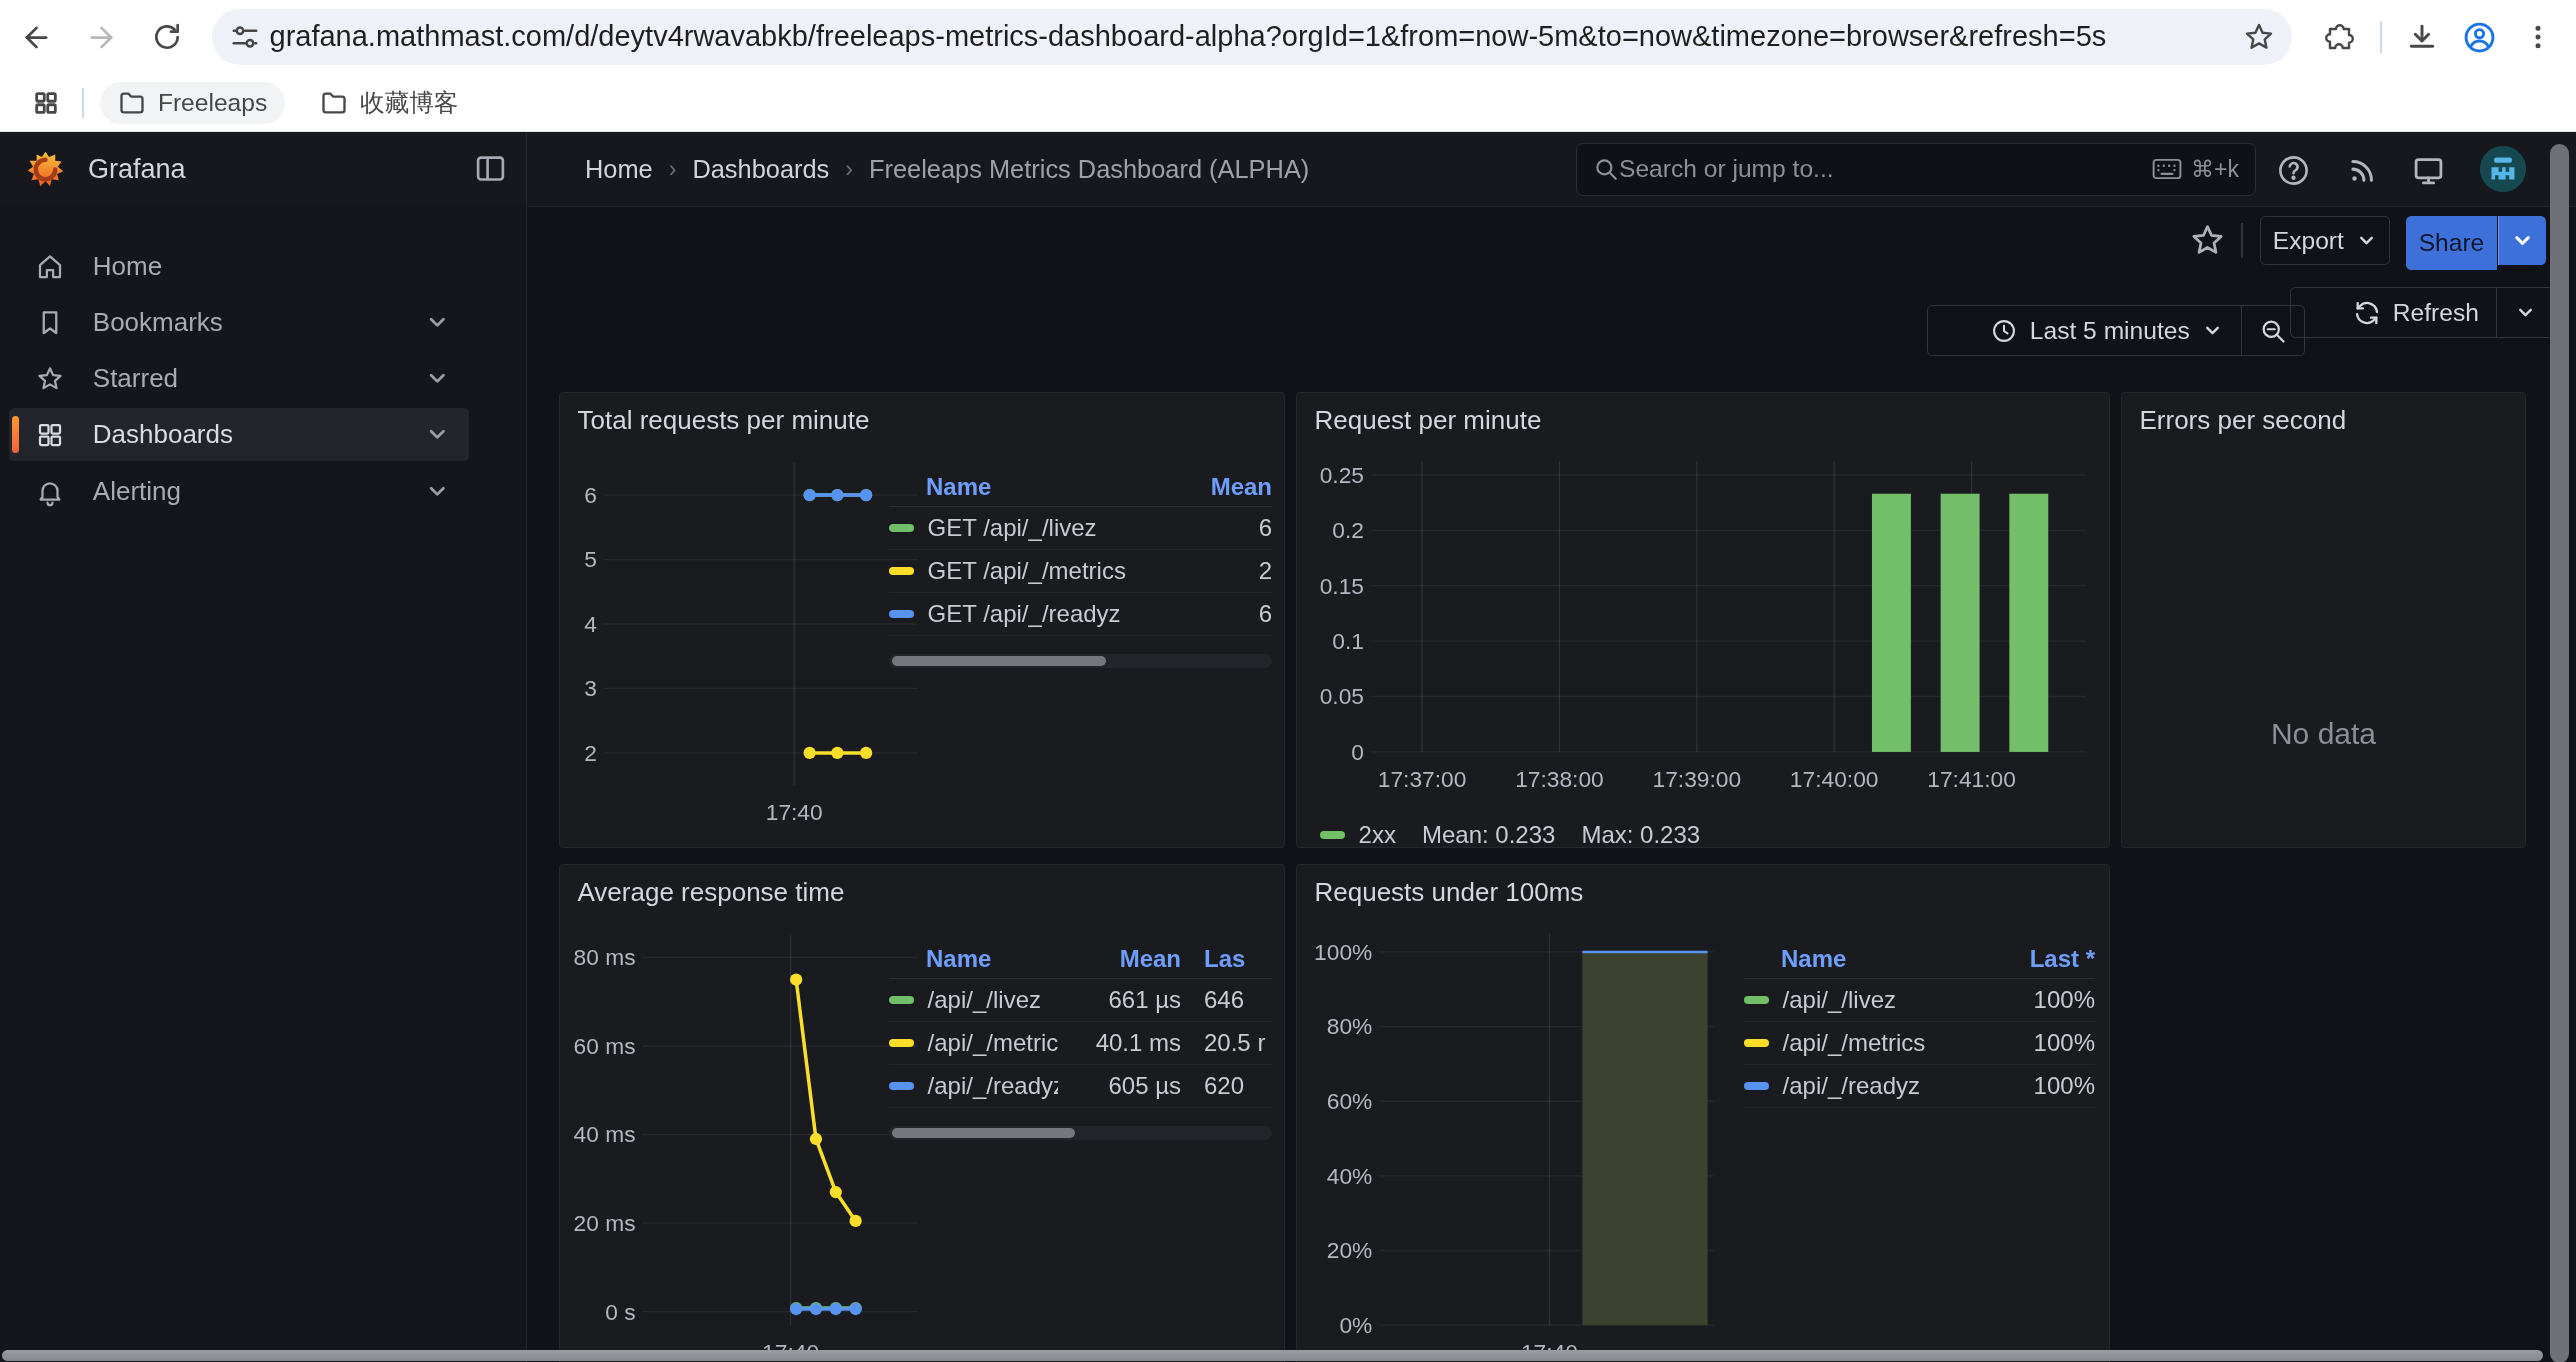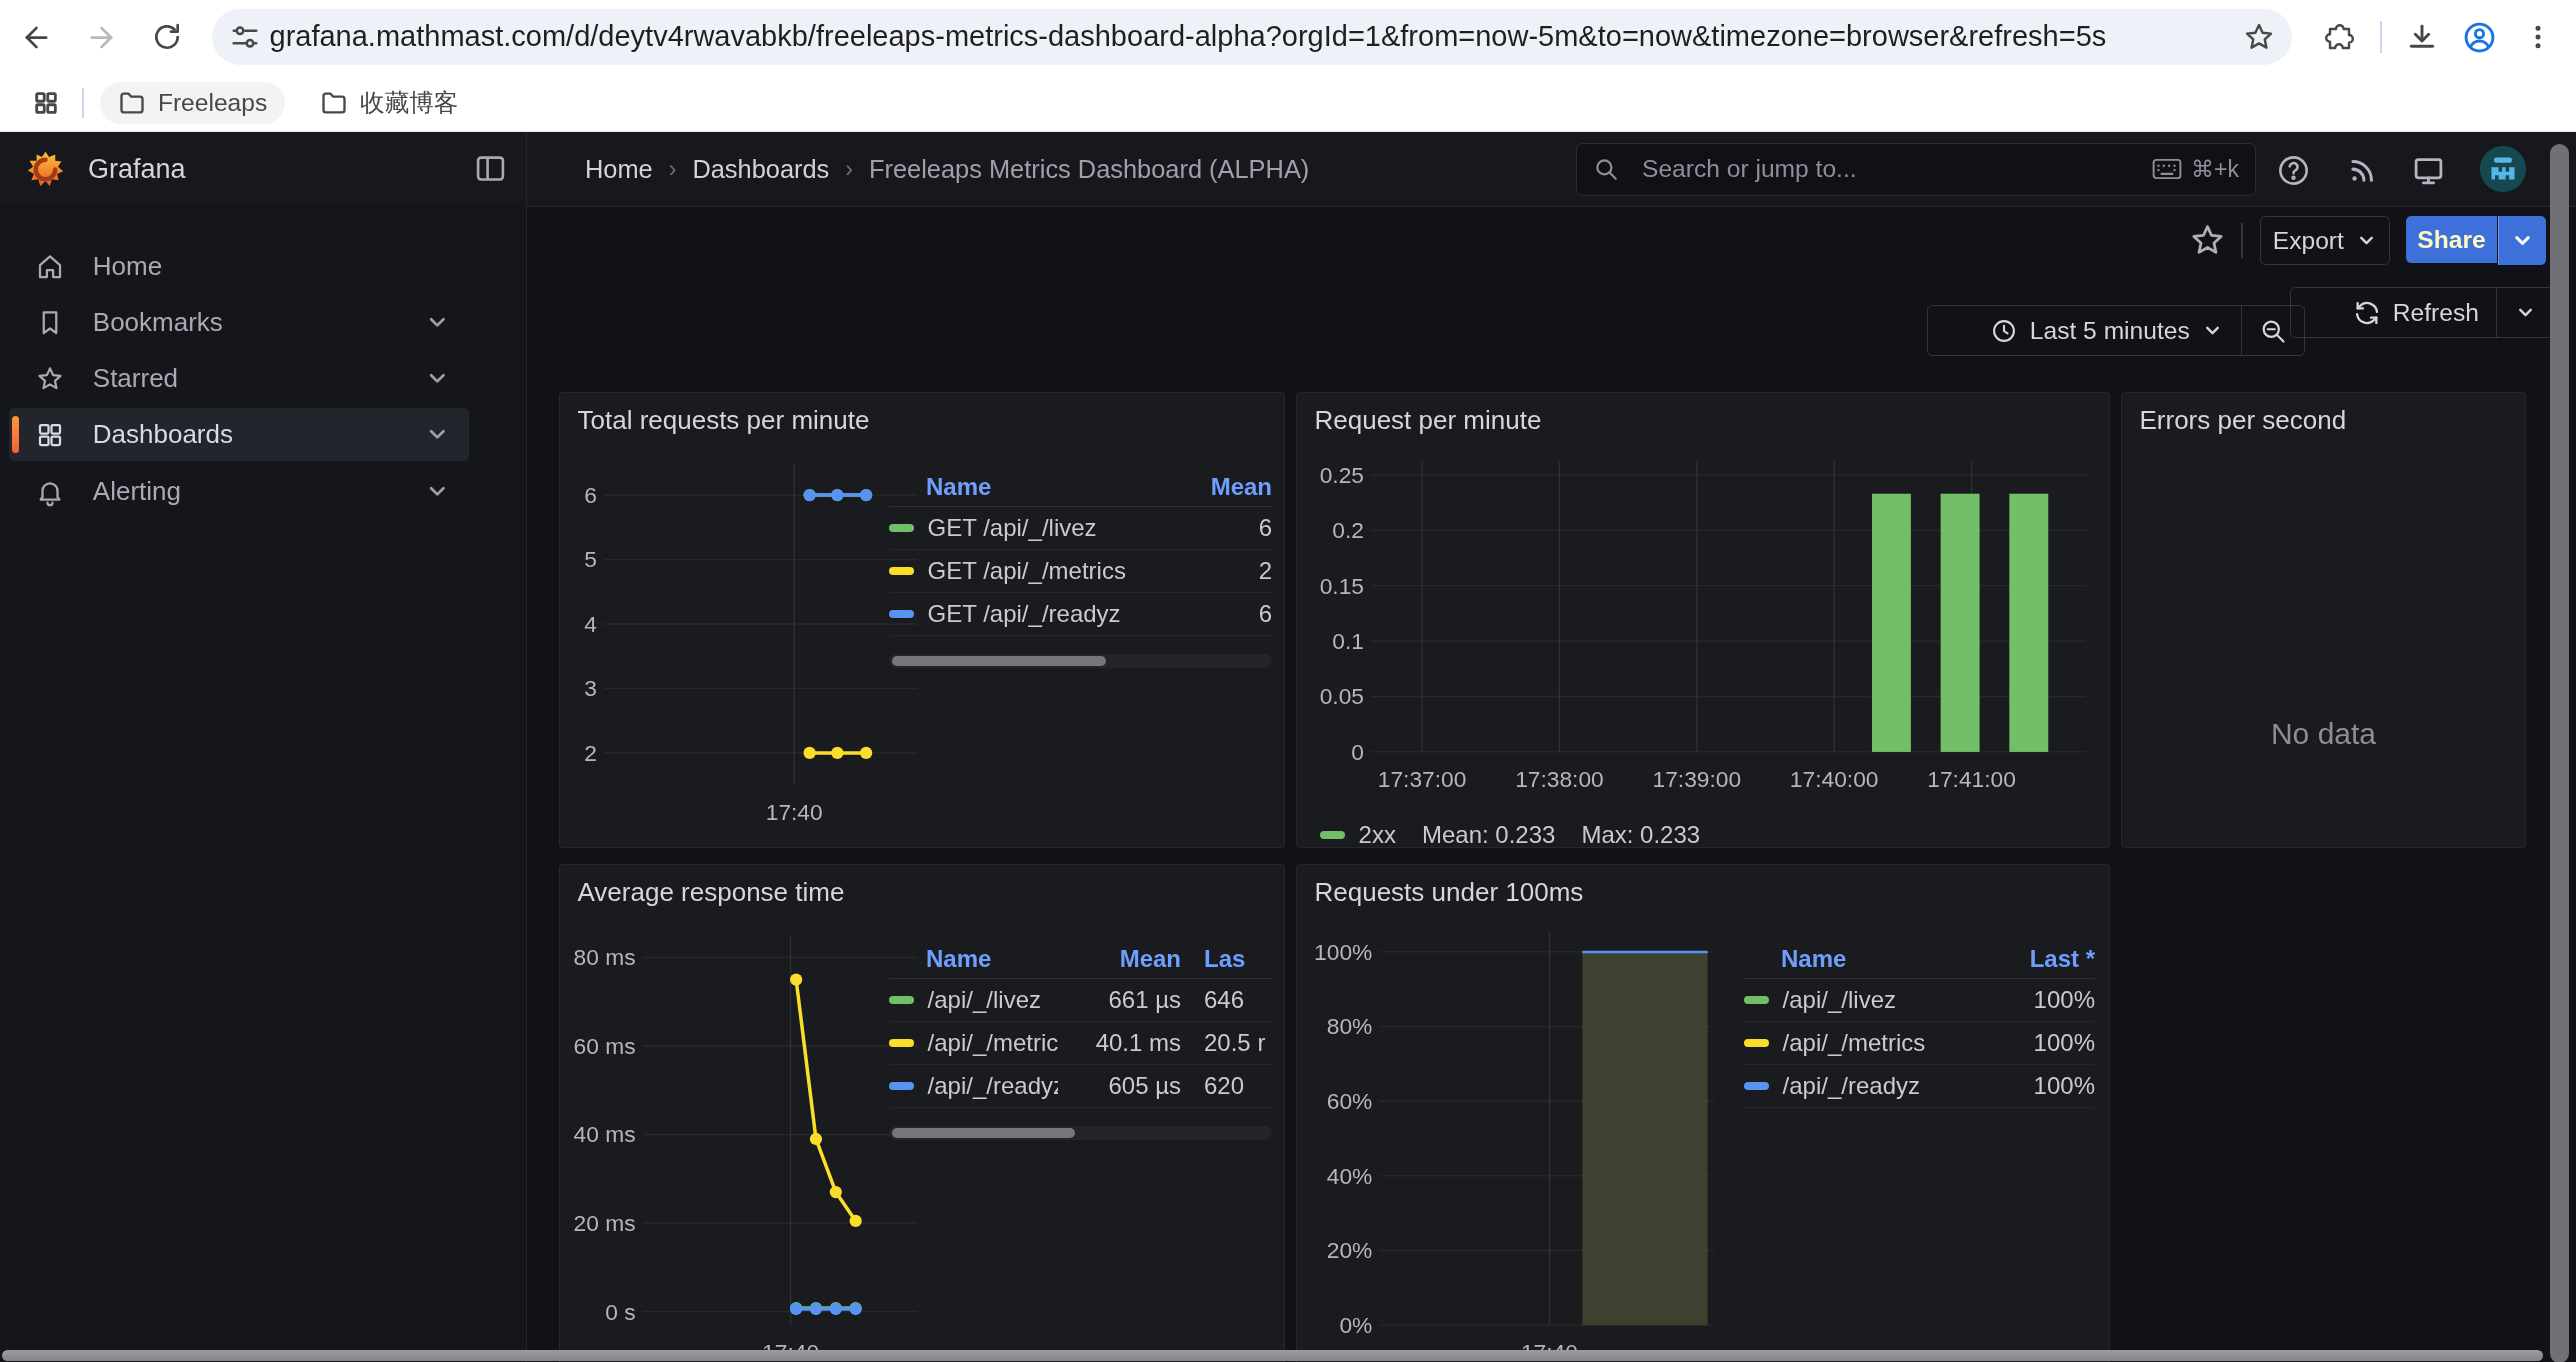--- a/index.html
+++ b/index.html
@@ -24,41 +24,41 @@
   
   .gf-header{position:absolute;left:0;top:132px;width:2576px;height:74px;background:#17181d;border-bottom:0.9px solid #26272e;}
   .gf-brand{position:absolute;left:0;top:0;width:526px;height:74px;border-right:0.9px solid #26272e;display:flex;align-items:center;}
   .gf-brand .name{font-size:27px;color:#d5d6de;margin-left:23px;}
   .collapse-btn{position:absolute;left:473px;top:19px;width:35px;height:35px;color:#a8a9b3;}
   .crumbs{position:absolute;left:585px;top:0;height:74px;display:flex;align-items:center;font-size:25.4px;color:#d2d3db;}
   .crumbs .sep{color:#6d6e78;margin:0 16px;font-size:23px;}
   .crumbs .last{color:#9fa0aa;}
   .gf-search{position:absolute;left:1576px;top:10.5px;width:680px;height:53px;background:#101116;border:0.9px solid #2c2e36;
     border-radius:7px;display:flex;align-items:center;padding:0 16px;box-sizing:border-box;color:#8e8f99;}
-  .gf-search .ph{font-size:24.6px;margin-left:23px;flex:1;}
+  .gf-search .ph{font-size:24.6px;margin-left:0;flex:1;}
   .gf-search .kbd{display:flex;align-items:center;gap:8.8px;font-size:23px;color:#8e8f99;}
   .hdr-ico{position:absolute;top:19px;width:39px;height:39px;color:#b4b5bf;display:flex;align-items:center;justify-content:center;}
   .gf-avatar{position:absolute;left:2480px;top:14px;width:46px;height:46px;border-radius:50%;overflow:hidden;background:#124a50;}
   
   .sidebar{position:absolute;left:0;top:205px;width:526px;height:1157px;background:#15161b;border-right:0.9px solid #24252b;}
   .sb-item{position:absolute;left:8.8px;width:460px;height:53px;border-radius:5.3px;display:flex;align-items:center;color:#a9aab3;}
   .sb-item .ic{width:30px;height:30px;margin-left:26px;flex:0 0 auto;}
   .sb-item .lbl{font-size:26px;margin-left:28px;flex:1;}
   .sb-item .chev{width:24.6px;height:24.6px;margin-right:19px;color:#9d9ea8;}
   .sb-item.active{background:#23252c;color:#d9dae2;}
   .sb-item.active .bar{position:absolute;left:3.5px;top:8px;width:7px;height:37px;border-radius:4.4px;
     background:linear-gradient(#ff9830,#f55f3e);}
   
   .dash-star{position:absolute;left:2188px;top:221px;width:39px;height:39px;color:#aeafb8;}
   .v-div{position:absolute;left:2241px;top:223px;width:1.8px;height:35px;background:#33353c;}
   .btn{position:absolute;height:49px;border:0.9px solid #33353d;border-radius:5.3px;display:flex;align-items:center;
     justify-content:center;color:#d5d6dd;font-size:24.6px;gap:12.3px;box-sizing:border-box;background:transparent;}
   .btn .chev{width:21px;height:21px;}
-  .share-main{position:absolute;left:2406px;top:216px;width:91px;height:47px;background:#3d71d9;border-radius:5.3px 0 0 5.3px;
-    display:flex;align-items:center;justify-content:center;color:#fef9c3;font-size:24.6px;font-weight:700;}
+  .share-main{position:absolute;left:2406px;top:216px;width:91px;height:54px;background:#3d71d9;border-radius:5.3px 0 0 5.3px;
+    display:flex;align-items:center;justify-content:center;color:#0f172a;font-size:24.6px;font-weight:400;}
   .share-chev{position:absolute;left:2498px;top:216px;width:47px;height:49px;background:#3d71d9;border-radius:0 5.3px 5.3px 0;
     border-left:0.9px solid rgba(255,255,255,.28);display:flex;align-items:center;justify-content:center;color:#fff;}
   .tgroup{position:absolute;height:51px;border:0.9px solid #33353d;border-radius:5.3px;display:flex;align-items:stretch;
     color:#d5d6de;font-size:24.6px;box-sizing:border-box;padding-left:44px;}
   .tseg{display:flex;align-items:center;gap:12.3px;padding:0 17.5px;}
   .tgroup .gdiv{width:0.9px;background:#33353d;}
   
   .panel{position:absolute;background:#1a1b1f;border:0.9px solid #26272e;border-radius:3.5px;box-sizing:border-box;}
   .p-title{position:absolute;left:17.5px;top:12.3px;font-size:26px;font-weight:500;color:#d5d6de;}
   .nodata{position:absolute;left:0;top:324px;width:100%;text-align:center;font-size:30px;color:#8d8e98;}

